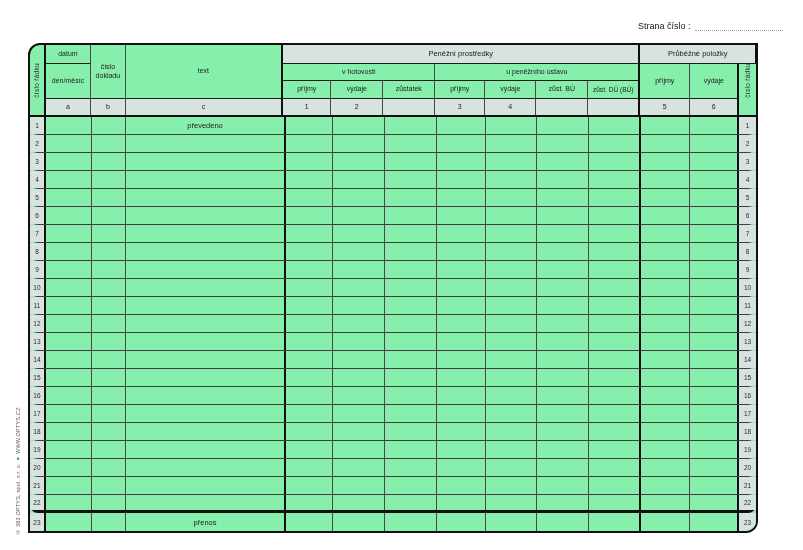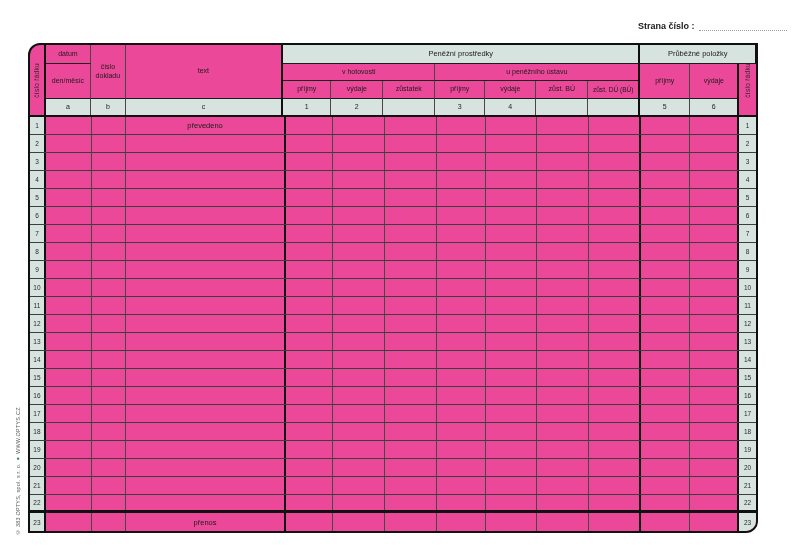--- a/index.html
+++ b/index.html
@@ -2,34 +2,34 @@
 <html><head>
 <meta charset="utf-8">
 <style>
   * { margin:0; padding:0; box-sizing:border-box; }
   html,body { width:803px; height:550px; background:#ffffff; overflow:hidden;
               font-family:"Liberation Sans", sans-serif; color:#1a1a1a; }
   .page { position:relative; width:803px; height:550px; background:#fff; }
 
   
   .strana { position:absolute; top:20px; left:638px; display:flex; align-items:flex-end; gap:4px; }
-  .strana .lbl { font-size:9px; font-weight:bold; color:#1a1a1a; }
+  .strana .lbl { font-size:9px; font-weight:normal; color:#1a1a1a; }
   .strana .line { width:88px; height:11px; border-bottom:1px dotted #9aa0a0; }
 
   
   .copyright { position:absolute; left:12px; top:415px; height:120px; width:12px;
                writing-mode:vertical-rl; transform:rotate(180deg);
                font-size:5.5px; color:#5a5a5a; letter-spacing:.2px; white-space:nowrap;
                display:flex; align-items:center; }
   .copyright .dot { color:#2e8b74; font-size:5.5px; }
 
   
   .form { position:absolute; left:28px; top:43px; width:730px;
           border:2.5px solid #101010; border-radius:12px 0 12px 0;
-          background:#ec4899; overflow:hidden; }
+          background:#86efac; overflow:hidden; }
 
   .hrow { display:flex; }
   .vstack { display:flex; flex-direction:column; }
   .cell { display:flex; align-items:center; justify-content:center;
           font-size:7px; line-height:1.15; text-align:center; color:#1c1c1c; }
   .br  { border-right:1px solid #474747; }
   .brk { border-right:2px solid #101010; }
   .bb  { border-bottom:1px solid #1c1c1c; }
   .shade { background:#d6e3de; }
   .band { font-size:7.5px; }
@@ -40,21 +40,21 @@
   .w-lnum{width:16px}.w-a{width:46px}.w-b{width:35px}.w-c{width:160px}
   .w-p1{width:48px}.w-v2{width:52px}.w-z{width:52px}.w-p3{width:50px}
   .w-v4{width:51px}.w-zbu{width:52px}.w-zdu{width:52px}.w-p5{width:50px}
   .w-v6{width:49px}.w-rnum{width:17px}
   .w-hot{width:152px}.w-ust{width:205px}.w-pen{width:357px}.w-pru{width:99px}
 
   
   .h1{height:19px}.h2{height:17px}.h3{height:18px}.h4{height:16px}.h23{height:35px}.h123{height:54px}.hall{height:70px}
 
   
-  .drow { display:flex; height:18px; border-bottom:1px solid #3e3e3e; }
+  .drow { display:flex; height:18px; border-bottom:1px solid #3e3e3e;border-radius:8px; }
   .drow:nth-child(22) { border-bottom:3px solid #101010; }
   .drow:last-child { border-bottom:none; }
   .dcell { display:flex; align-items:center; justify-content:center;
            font-size:7.5px; color:#1c1c1c; }
   .num { font-size:6.5px; color:#2a2a2a; }
 </style>
 </head>
 <body>
 
 <div class="page">

